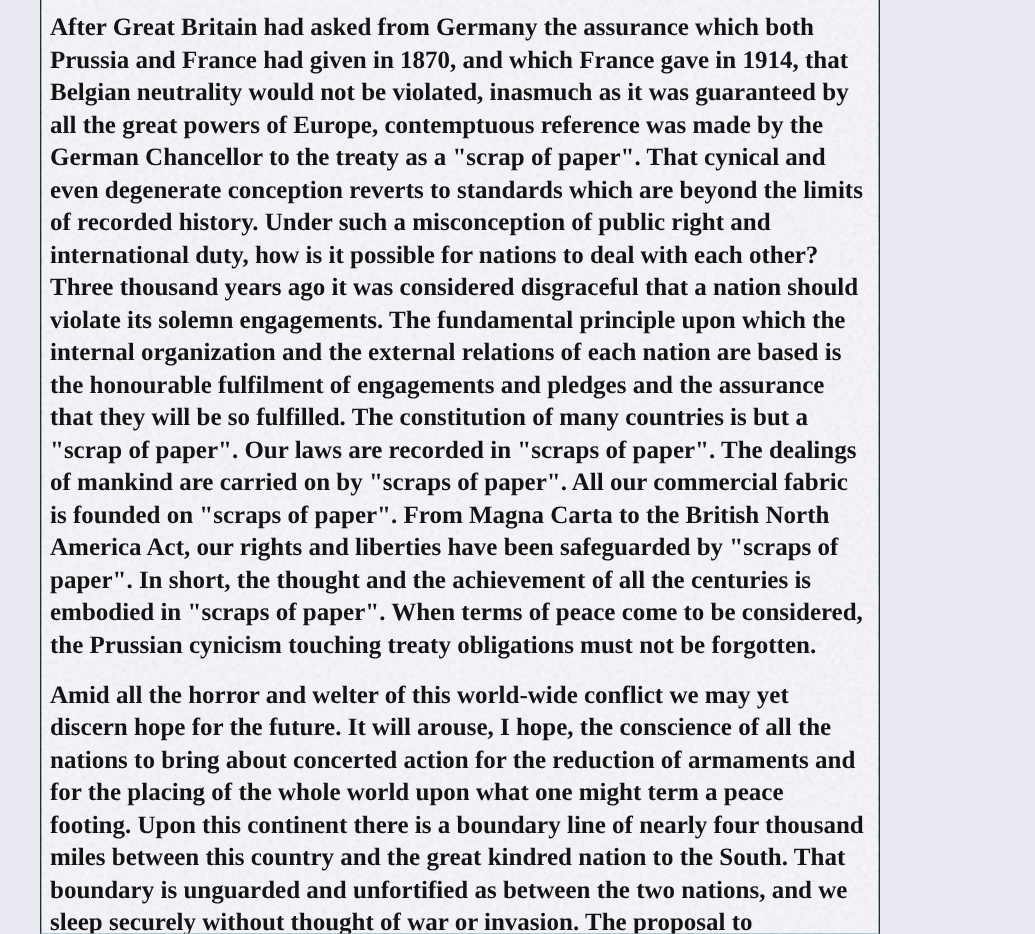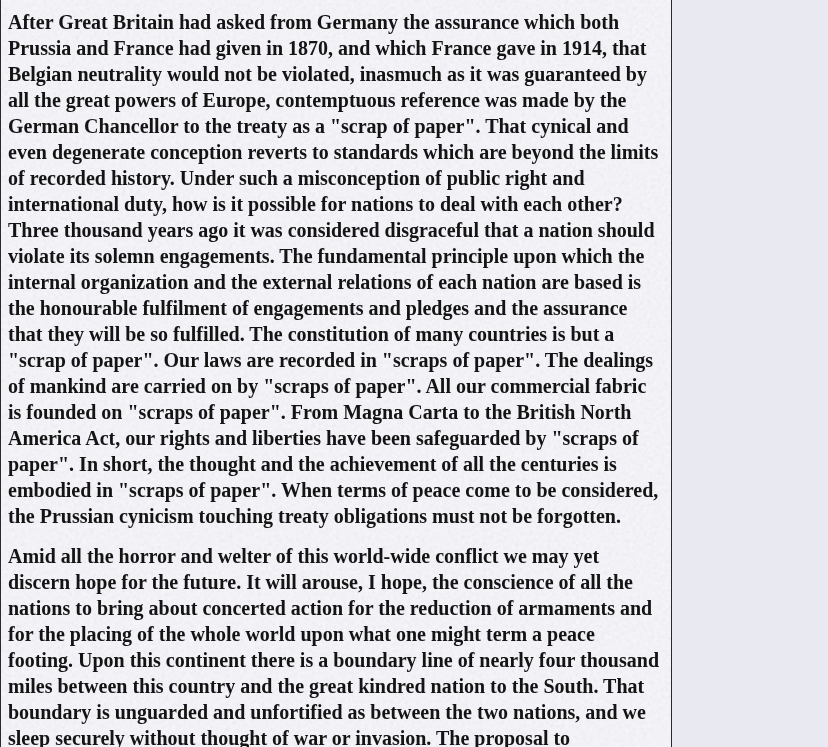--- a/index.html
+++ b/index.html
@@ -9,20 +9,21 @@
   }
   .page {
     position: relative;
     width: 672px;
     height: 747px;
     box-sizing: border-box;
     background: #0f766e;
     border-left: 1px solid #2a2a2a;
     border-right: 1px solid #2a2a2a;
     overflow: hidden;
+    margin-left: 32px;
   }
   .texture {
     position: absolute;
     top: 0; left: 0;
     width: 100%; height: 100%;
     z-index: 0;
     pointer-events: none;
   }
   .content {
     position: relative;

